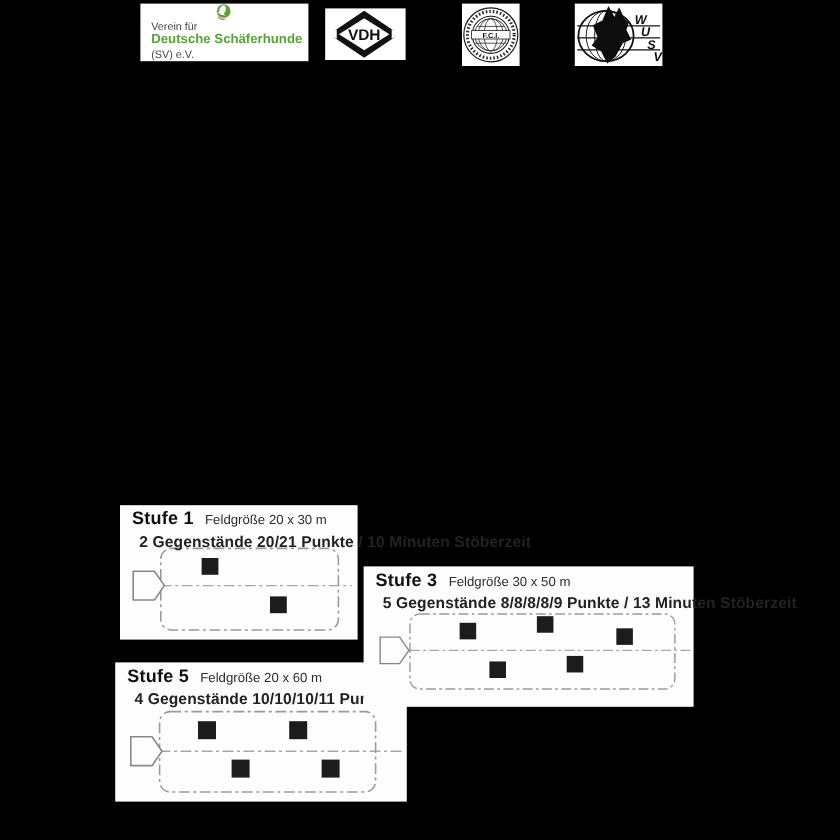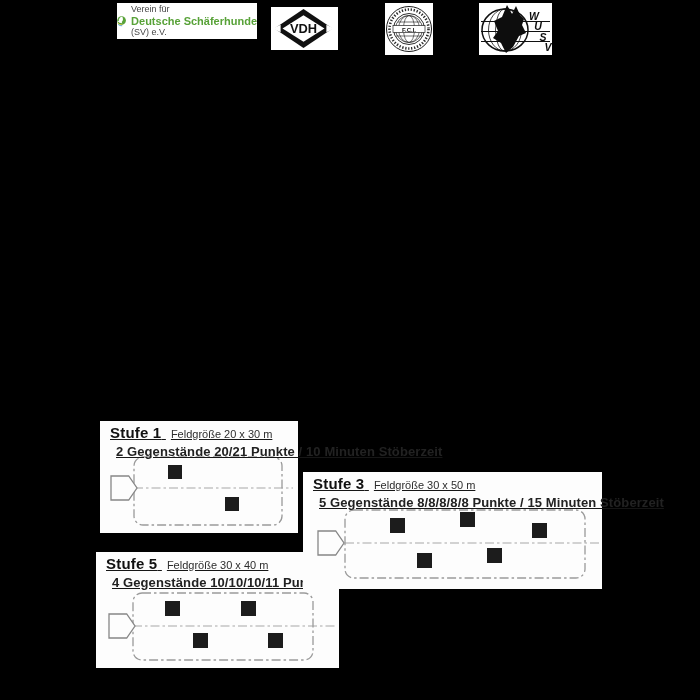--- a/index.html
+++ b/index.html
@@ -2,33 +2,33 @@
 <html><head>
 <meta charset="utf-8">
 <style>
   html,body{margin:0;padding:0;}
   body{
     width:700px;height:700px;position:relative;overflow:hidden;
     background:#000;font-family:"Liberation Sans",sans-serif;
   }
   
   .logo-box{position:absolute;background:#fff;display:flex;align-items:center;overflow:hidden;}
-  #logo-sv{left:117px;top:3px;width:140px;height:36px;}
+  #logo-sv{left:117px;top:3px;width:140px;height:48px;flex-direction:column;}
   #logo-vdh{left:271px;top:7px;width:67px;height:43px;justify-content:flex-start;}
   #logo-fci{left:385px;top:3px;width:48px;height:52px;justify-content:center;}
   #logo-wusv{left:479px;top:3px;width:73px;height:52px;}
   .sv-text{margin-left:4px;line-height:1.18;white-space:nowrap;}
   .sv-l1,.sv-l3{font-size:9px;color:#474747;}
   .sv-l2{font-size:11px;font-weight:bold;color:#58a238;}
   
   .panel{position:absolute;background:#fdfdfd;color:#161616;}
   .panel-1{left:100px;top:421px;width:198px;height:112px;z-index:1;}
   .panel-2{left:96px;top:552px;width:243px;height:116px;z-index:1;}
-  .panel-3{left:303px;top:472px;width:299px;height:117px;z-index:2;}
-  .panel-header{position:relative;z-index:3;padding:3px 13px 0 10px;text-decoration:underline;}
+  .panel-3{left:303px;top:472px;width:275px;height:117px;z-index:2;}
+  .panel-header{position:relative;z-index:3;padding:3px 13px 0 10px;}
   .stufe-title{display:inline;font-size:15px;font-weight:bold;letter-spacing:.2px;color:#111;}
   .field-size{font-size:11px;color:#2d2d2d;margin-left:5px;}
   .stufe-details{font-size:13px;font-weight:bold;color:#222;margin:2px 0 0 6px;letter-spacing:.1px;white-space:nowrap;}
   svg.diagram{position:absolute;left:0;top:0;width:100%;height:100%;z-index:1;}
 </style>
 </head>
 <body>
 
 <div class="logo-box" id="logo-sv">
   <svg width="44" height="46" viewBox="0 0 44 46">
@@ -105,34 +105,34 @@
       <line x1="37" y1="74" x2="240" y2="74" stroke="#a8a8a8" stroke-width="1.2" stroke-dasharray="9 3 2.5 3"></line>
       <rect x="37" y="41" width="180" height="67" rx="9" fill="none" stroke="#9a9a9a" stroke-width="1.3" stroke-dasharray="9 3 2.5 3"></rect>
       <polygon points="13,62 30.68,62 39,74 30.68,86 13,86" fill="#fdfdfd" stroke="#878787" stroke-width="1.3"></polygon>
       <rect x="69" y="49" width="15" height="15" fill="#1c1c1c"></rect>
       <rect x="145" y="49" width="15" height="15" fill="#1c1c1c"></rect>
       <rect x="97" y="81" width="15" height="15" fill="#1c1c1c"></rect>
       <rect x="172" y="81" width="15" height="15" fill="#1c1c1c"></rect>
     </svg>
   <div class="panel-header">
     <span class="stufe-title">Stufe 5</span>
-    <span class="field-size">Feldgröße 30 x 40 m</span>
+    <span class="field-size">Feldgröße 20 x 60 m</span>
     <div class="stufe-details">4 Gegenstände 10/10/10/11 Punkte / 12 Minuten Stöberzeit</div>
   </div>
 </section>
 
 <section class="panel panel-3">
   <svg class="diagram" viewBox="0 0 299 117">
       <line x1="42" y1="71" x2="296" y2="71" stroke="#a8a8a8" stroke-width="1.2" stroke-dasharray="9 3 2.5 3"></line>
       <rect x="42" y="38" width="240" height="68" rx="9" fill="none" stroke="#9a9a9a" stroke-width="1.3" stroke-dasharray="9 3 2.5 3"></rect>
       <polygon points="15,59 32.68,59 41,71 32.68,83 15,83" fill="#fdfdfd" stroke="#878787" stroke-width="1.3"></polygon>
       <rect x="87" y="46" width="15" height="15" fill="#1c1c1c"></rect>
       <rect x="157" y="40" width="15" height="15" fill="#1c1c1c"></rect>
       <rect x="229" y="51" width="15" height="15" fill="#1c1c1c"></rect>
       <rect x="114" y="81" width="15" height="15" fill="#1c1c1c"></rect>
       <rect x="184" y="76" width="15" height="15" fill="#1c1c1c"></rect>
     </svg>
   <div class="panel-header">
     <span class="stufe-title">Stufe 3</span>
     <span class="field-size">Feldgröße 30 x 50 m</span>
-    <div class="stufe-details">5 Gegenstände 8/8/8/8/8 Punkte / 15 Minuten Stöberzeit</div>
+    <div class="stufe-details">5 Gegenstände 8/8/8/8/9 Punkte / 13 Minuten Stöberzeit</div>
   </div>
 </section>
 
 </body></html>

